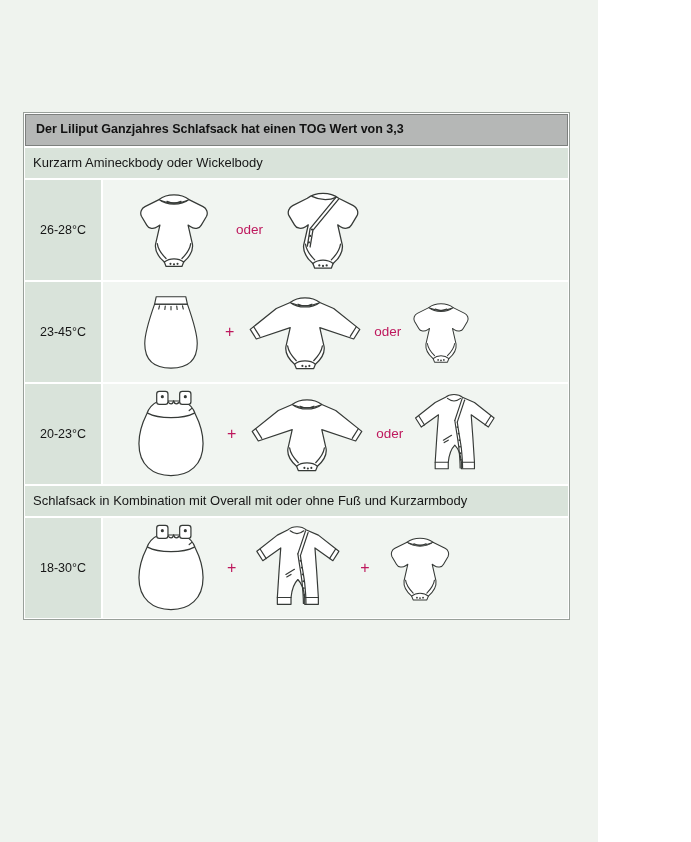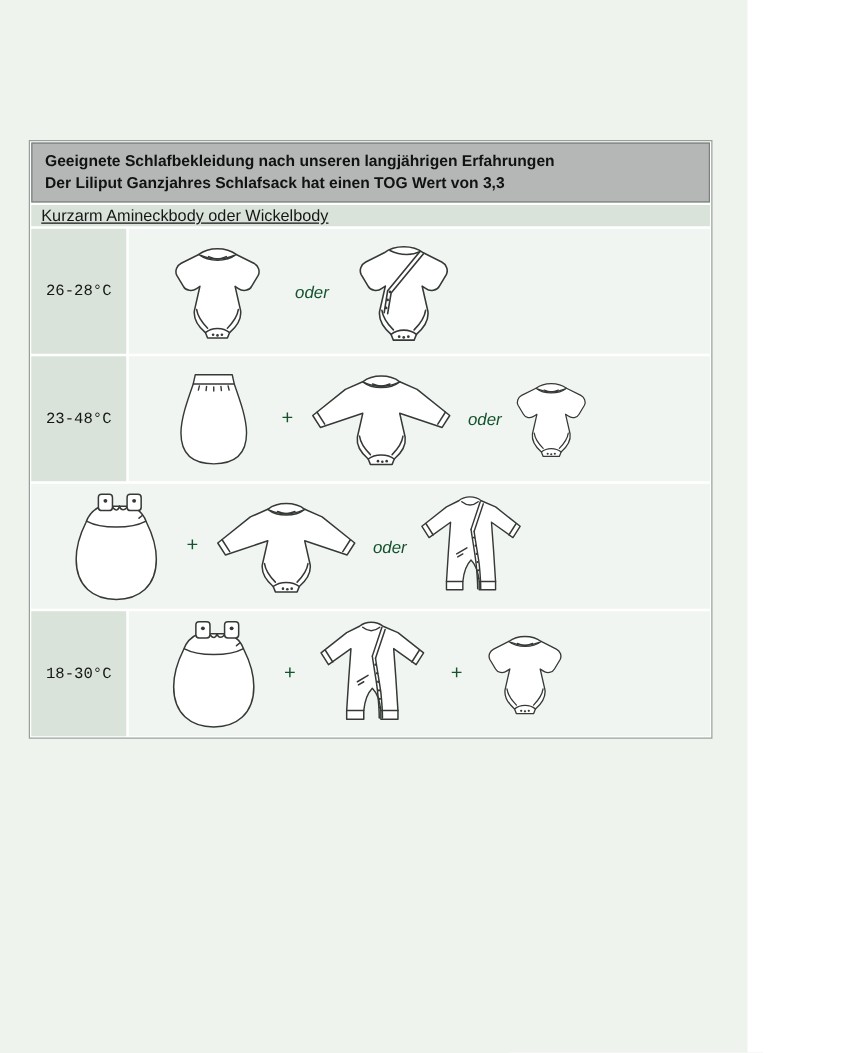--- a/index.html
+++ b/index.html
@@ -24,44 +24,42 @@
   .tbl-header {
     background:#b5b7b6;
     border:1px solid #7d807e;
     padding:6px 10px 7px 10px;
   }
   .tbl-header .hline {
     font-weight:bold; font-size:12.5px; line-height:1.33; color:#121212;
   }
   .band {
     background:#d9e3da;
-    height:17px;
+    height:30px;
     display:flex; align-items:center;
     padding:0 8px;
     font-size:13px;
-    text-decoration:underline;
   }
   .row { display:flex; gap:2px; height:100px; }
   .temp-cell {
     width:76px; flex:0 0 76px;
     background:#d9e3da;
     display:flex; align-items:center; justify-content:center;
     font-size:12.5px;
-    font-family:Liberation Mono, monospace;
   }
   .items-cell {
     flex:1;
     background:#f1f5f1;
     display:flex; align-items:center;
   }
   .row1 .items-cell { padding-left:27px; }
   .row2 .items-cell { padding-left:31px; }
   .row3 .items-cell { padding-left:29px; }
   .row4 .items-cell { padding-left:29px; }
-  .connector { font-size:13.5px; color:#14532d; white-space:nowrap;font-style:italic; }
+  .connector { font-size:13.5px; color:#be185d; white-space:nowrap; }
   .connector.plus { font-size:16px; }
   .c-oder1 { margin:0 14px 0 18px; }
   .c-plus2 { margin:0 10px 0 17px; }
   .c-oder2 { margin:0 4px 0 8px; }
   .c-plus3 { margin:0 10px 0 17px; }
   .c-oder3 { margin:0 6px 0 8px; }
   .c-plus4a { margin:0 14px 0 17px; }
   .c-plus4b { margin:0 12px 0 16px; }
   .garment { display:block; }
   .m-wrap { margin-left:0px; }
@@ -155,71 +153,72 @@
       <path fill="none" d="M12,30.5 L19,41.5"></path>
     </g>
   </defs>
 </svg>
 
 <div class="canvas">
 
   <div class="sleep-table">
 
     <div class="tbl-header">
-      <div class="hline">Geeignete Schlafbekleidung nach unseren langjährigen Erfahrungen</div>
       <div class="hline">Der Liliput Ganzjahres Schlafsack hat einen TOG Wert von 3,3</div>
     </div>
 
     <div class="band">Kurzarm Amineckbody oder Wickelbody</div>
     <div class="row row1">
       <div class="temp-cell">26-28°C</div>
       <div class="items-cell">
         <svg class="garment" width="88" height="81" viewBox="0 0 100 92">
             <use href="#g-body-short"></use>
           </svg>
         <span class="connector c-oder1">oder</span>
         <svg class="garment m-wrap" width="92" height="85" viewBox="0 0 100 92">
             <use href="#g-body-wrap"></use>
           </svg>
       </div>
     </div>
 
     <div class="row row2">
-      <div class="temp-cell">23-48°C</div>
+      <div class="temp-cell">23-45°C</div>
       <div class="items-cell">
         <svg class="garment" width="74" height="82" viewBox="0 0 90 100">
             <use href="#g-sack"></use>
           </svg>
         <span class="connector plus c-plus2">+</span>
         <svg class="garment" width="122" height="80" viewBox="0 0 140 92">
             <use href="#g-body-long"></use>
           </svg>
         <span class="connector c-oder2">oder</span>
         <svg class="garment" width="72" height="66" viewBox="0 0 100 92">
             <use href="#g-body-short"></use>
           </svg>
       </div>
     </div>
 
     <div class="row row3">
+      <div class="temp-cell">20-23°C</div>
       <div class="items-cell">
         <svg class="garment" width="78" height="91" viewBox="0 0 90 105">
             <use href="#g-schlafsack"></use>
           </svg>
         <span class="connector plus c-plus3">+</span>
         <svg class="garment" width="122" height="80" viewBox="0 0 140 92">
             <use href="#g-body-long"></use>
           </svg>
         <span class="connector c-oder3">oder</span>
         <svg class="garment" width="90" height="86" viewBox="0 0 110 105">
             <use href="#g-overall"></use>
           </svg>
       </div>
     </div>
 
+    <div class="band">Schlafsack in Kombination mit Overall mit oder ohne Fuß und Kurzarmbody</div>
     <div class="row row4">
       <div class="temp-cell">18-30°C</div>
       <div class="items-cell">
         <svg class="garment" width="78" height="91" viewBox="0 0 90 105">
             <use href="#g-schlafsack"></use>
           </svg>
         <span class="connector plus c-plus4a">+</span>
         <svg class="garment" width="94" height="90" viewBox="0 0 110 105">
             <use href="#g-overall"></use>
           </svg>

